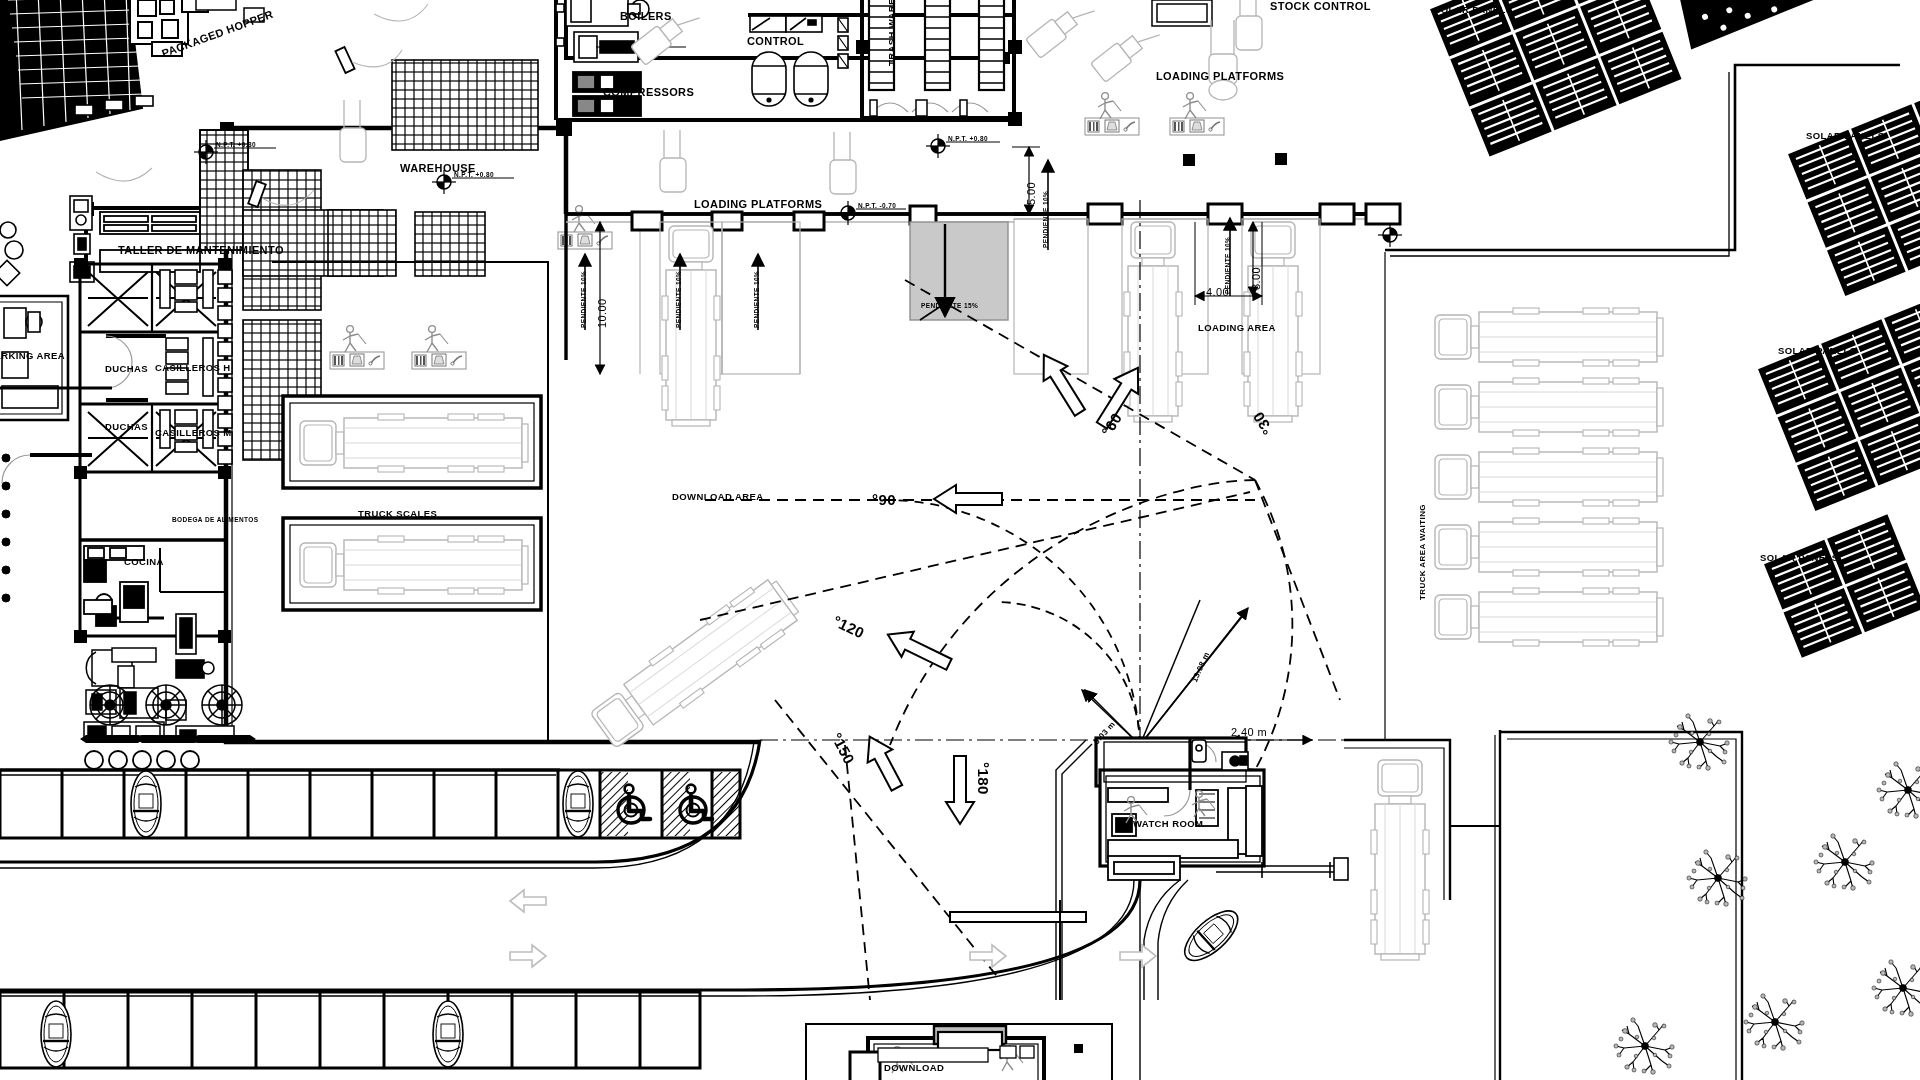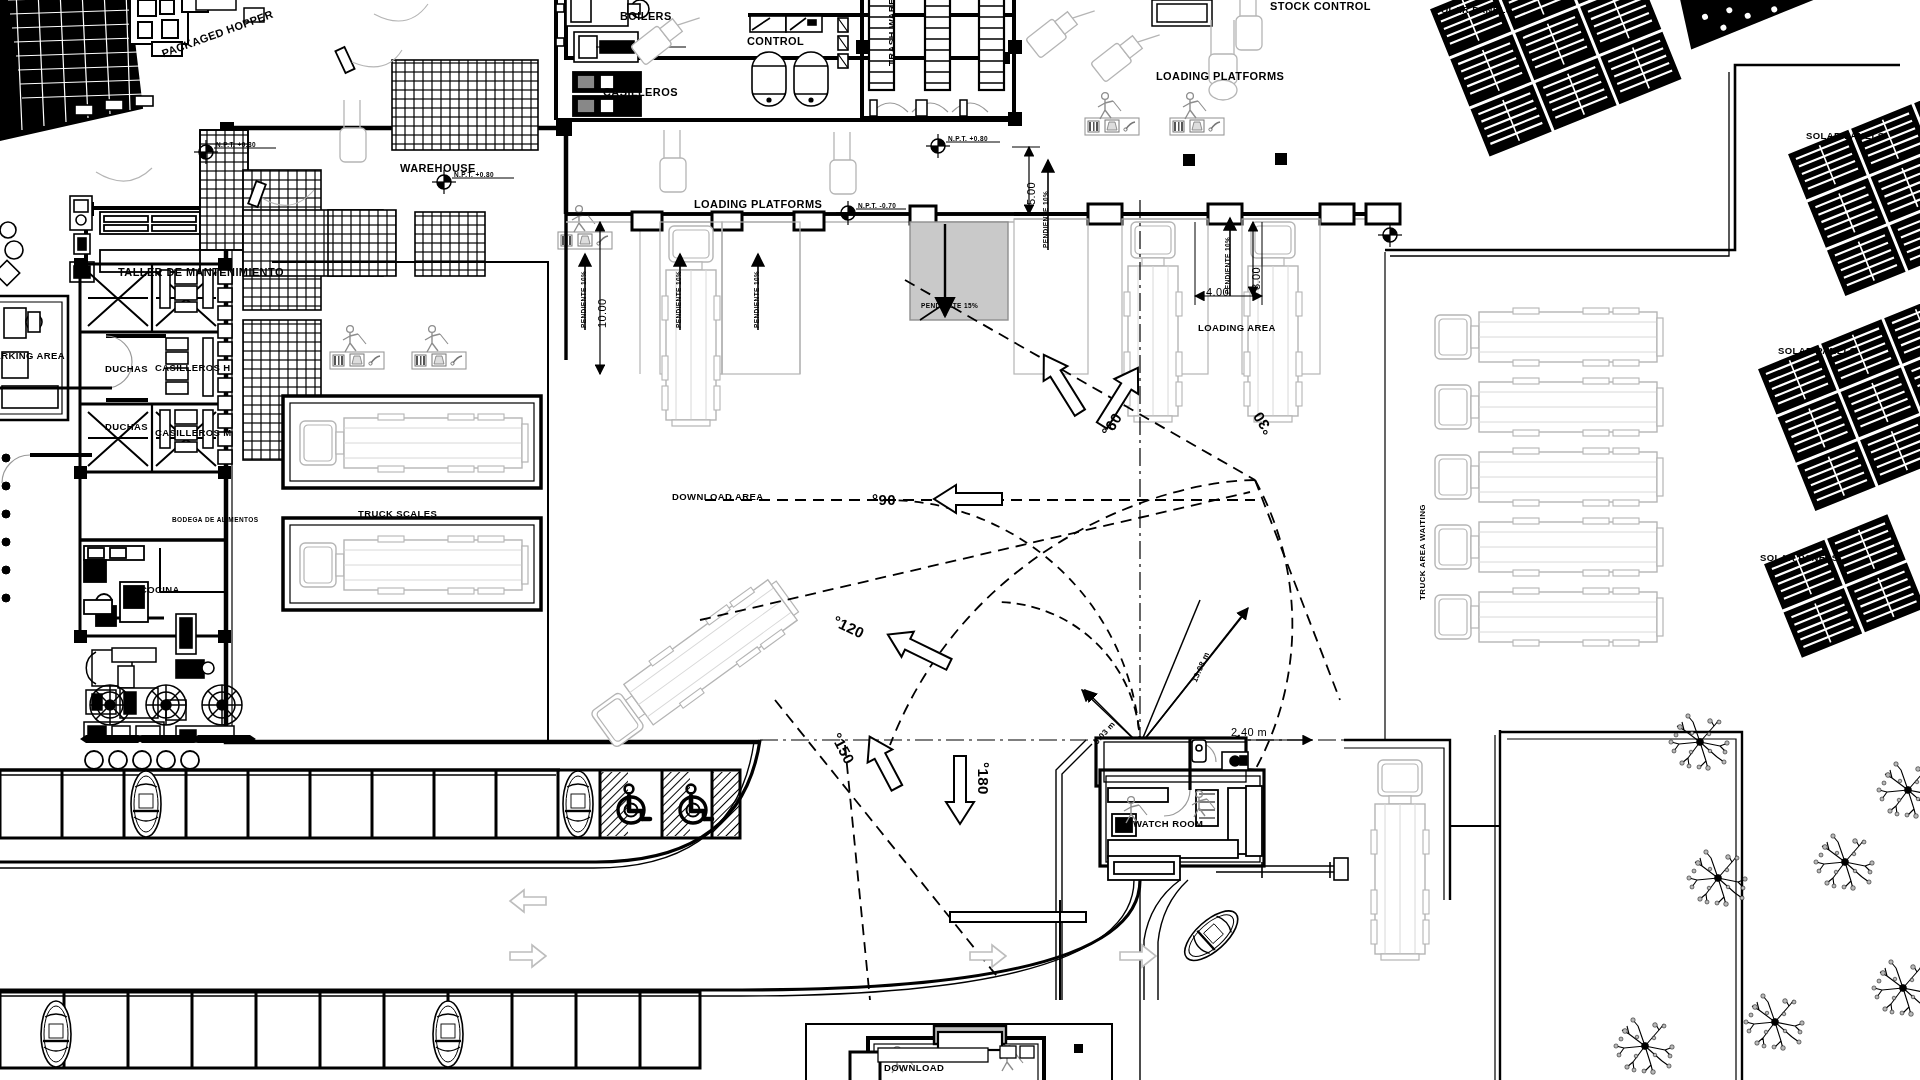--- a/index.html
+++ b/index.html
@@ -969,27 +969,27 @@
     <use href="#treeIcon" x="0" y="0" transform="translate(1903,988)"></use>
     <use href="#treeIcon" x="0" y="0" transform="translate(1700,742)"></use>
   </g>
 
 </svg>
 
 <div class="lbl lbl-lg" style="left:160px;top:48px;transform:rotate(-20deg);transform-origin:left top;">PACKAGED HOPPER</div>
 
 <div class="lbl lbl-lg" style="left:392px;top:162px;margin-left:8px;">WAREHOUSE</div>
 
-<div class="lbl lbl-lg" style="left:118px;top:266px;text-align:right;">TALLER DE MANTENIMIENTO</div>
+<div class="lbl lbl-lg" style="left:118px;top:244px;text-align:right;">TALLER DE MANTENIMIENTO</div>
 
 <div class="lbl lbl-lg" style="left:620px;top:10px;">BOILERS</div>
 
 <div class="lbl lbl-lg" style="left:747px;top:35px;">CONTROL</div>
 
-<div class="lbl lbl-lg" style="left:603px;top:86px;">CASILLEROS</div>
+<div class="lbl lbl-lg" style="left:603px;top:86px;">COMPRESSORS</div>
 
 <div class="lbl lbl-md rot90" style="left:886px;top:66px;">TRASH WAREHOUSE</div>
 
 <div class="lbl lbl-lg" style="left:1270px;top:0px;">STOCK CONTROL</div>
 
 <div class="lbl lbl-lg" style="left:1156px;top:70px;">LOADING PLATFORMS</div>
 
 <div class="lbl lbl-lg" style="left:694px;top:198px;">LOADING PLATFORMS</div>
 
 <div class="lbl lbl-md" style="left:1198px;top:322px;">LOADING AREA</div>
@@ -1004,21 +1004,21 @@
 
 <div class="lbl lbl-md" style="left:884px;top:1062px;">DOWNLOAD</div>
 
 <div class="lbl lbl-md" style="left:-12px;top:350px;">PARKING AREA</div>
 
 <div class="lbl lbl-md" style="left:105px;top:363px;">DUCHAS</div>
 <div class="lbl lbl-md" style="left:105px;top:421px;">DUCHAS</div>
 <div class="lbl lbl-md" style="left:155px;top:362px;">CASILLEROS H</div>
 <div class="lbl lbl-md" style="left:155px;top:427px;">CASILLEROS M</div>
 <div class="lbl lbl-xs" style="left:172px;top:516px;">BODEGA DE ALIMENTOS</div>
-<div class="lbl lbl-md" style="left:140px;top:556px;margin-top:28px;">COCINA</div>
+<div class="lbl lbl-md" style="left:124px;top:556px;">COCINA</div>
 
 <div class="lbl lbl-md" style="left:1434px;top:4px;">SOLAR PANELS</div>
 <div class="lbl lbl-md" style="left:1806px;top:130px;">SOLAR PANELS</div>
 <div class="lbl lbl-md" style="left:1778px;top:345px;">SOLAR PANELS</div>
 <div class="lbl lbl-md" style="left:1760px;top:552px;">SOLAR PANELS</div>
 
 <div class="lbl lbl-dim rot90" style="left:596px;top:328px;">10.00</div>
 <div class="lbl lbl-dim rot90" style="left:1025px;top:205px;">5.00</div>
 <div class="lbl lbl-dim rot90" style="left:1250px;top:290px;">8.00</div>
 <div class="lbl lbl-dim" style="left:1206px;top:286px;">4.00</div>

